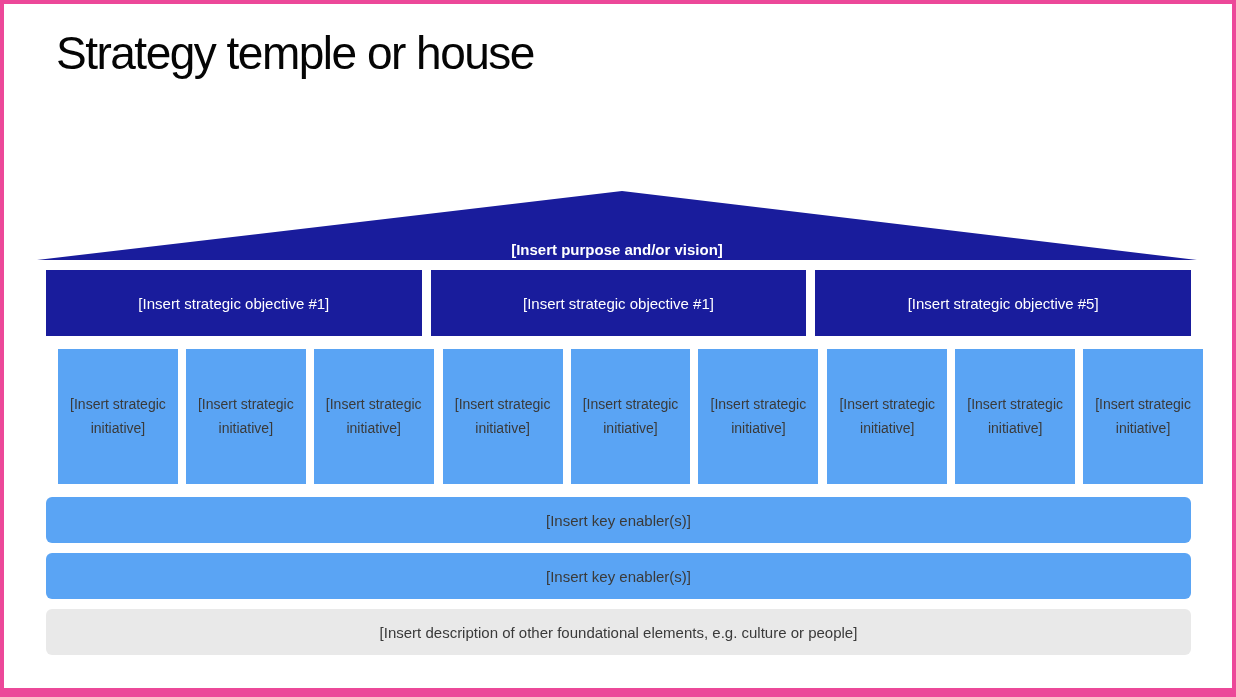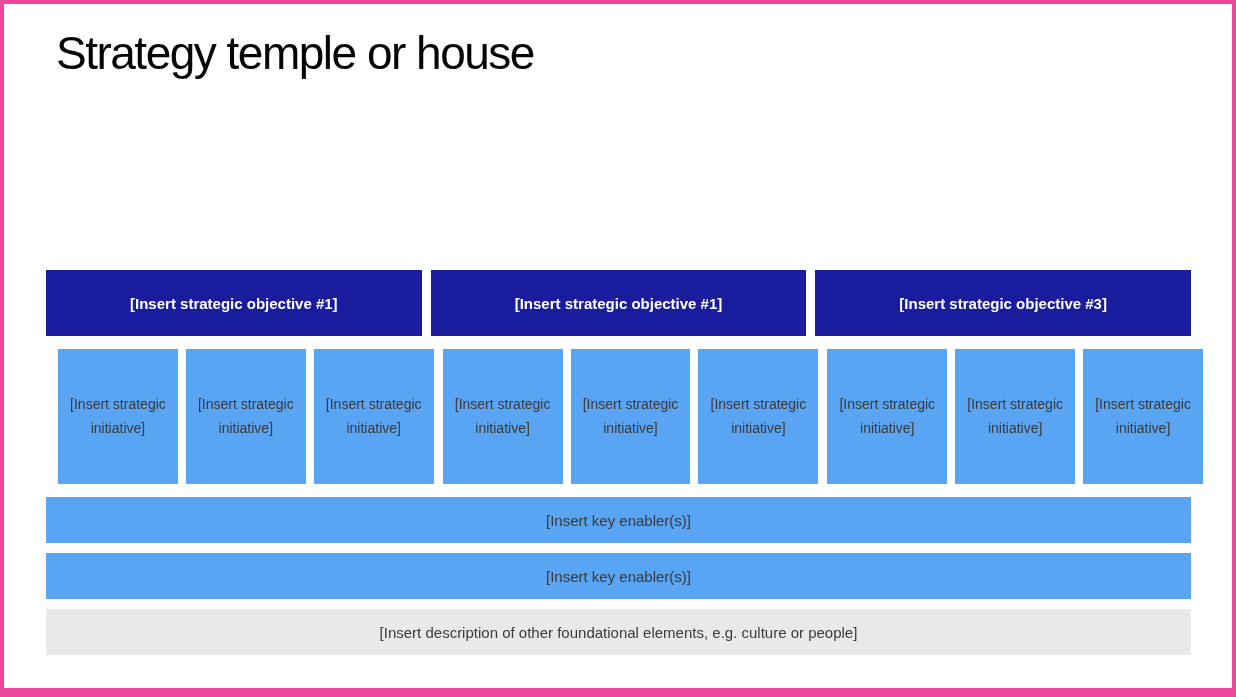--- a/index.html
+++ b/index.html
@@ -26,56 +26,62 @@
     position:absolute; left:0; right:0; bottom:2px;
     text-align:center; color:#ffffff; font-weight:bold; font-size:15px;
   }
   
   .content { position:absolute; left:42px; width:1145px; }
   .objectives-row {
     top:266px; height:66px;
     display:grid; grid-template-columns:repeat(3, 1fr); gap:9px;
   }
   .objective-header {
-    background:#191C9C; color:#ffffff; font-weight:bold; font-size:15px;
+    background:#191C9C; color:#ffffff; font-weight:normal; font-size:15px;
     display:flex; align-items:center; justify-content:center; text-align:center;
   }
   .initiatives-row {
     top:345px; height:135px;
     display:grid; grid-template-columns:repeat(3, 1fr); gap:9px;
   }
   .initiative-group {
     display:grid; grid-template-columns:repeat(3, 1fr); gap:8px;
   }
   .initiative-box {
     background:#5AA4F4; color:#3a3a3a; font-size:14px; line-height:1.65;
     display:flex; align-items:center; justify-content:center; text-align:center;
     padding:0 3px; box-sizing:border-box;
   }
   .bar {
     height:46px; display:flex; align-items:center; justify-content:center;
-    text-align:center; font-size:15px; color:#3a3a3a;
+    text-align:center; font-size:15px; color:#3a3a3a;border-radius:6px;
   }
   .enabler-1 { top:493px; background:#5AA4F4; }
   .enabler-2 { top:549px; background:#5AA4F4; }
   .foundation-bar { top:605px; background:#E9E9E9; }
 </style>
 </head>
 <body>
 
 <div class="window">
   <div class="slide">
 
     <h1 class="slide-title">Strategy temple or house</h1>
 
+    <div class="roof">
+      <svg viewBox="0 0 1160 69" preserveAspectRatio="none">
+        <polygon points="585,0 1160,69 0,69" fill="#191C9C"></polygon>
+      </svg>
+      <div class="roof-label">[Insert purpose and/or vision]</div>
+    </div>
 
     <div class="content objectives-row" style="position:absolute;">
       <div class="objective-header">[Insert strategic objective #1]</div>
       <div class="objective-header">[Insert strategic objective #1]</div>
-      <div class="objective-header">[Insert strategic objective #3]</div>
+      <div class="objective-header">[Insert strategic objective #5]</div>
     </div>
 
     <div class="content initiatives-row" style="position:absolute;padding-left:12px;">
       <div class="initiative-group">
         <div class="initiative-box">[Insert strategic initiative]</div>
         <div class="initiative-box">[Insert strategic initiative]</div>
         <div class="initiative-box">[Insert strategic initiative]</div>
       </div>
       <div class="initiative-group">
         <div class="initiative-box">[Insert strategic initiative]</div>

